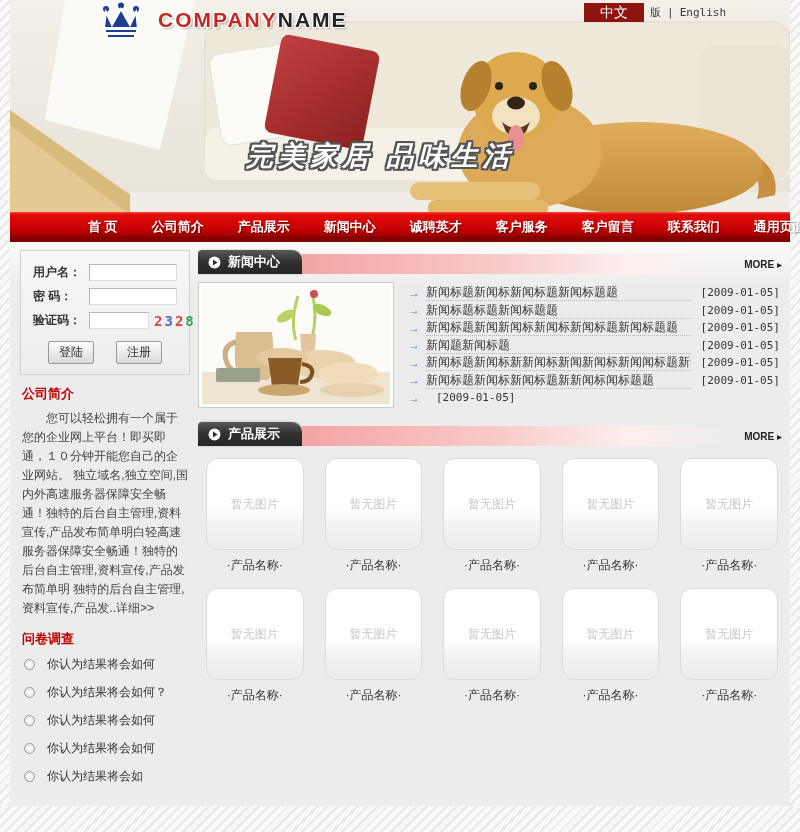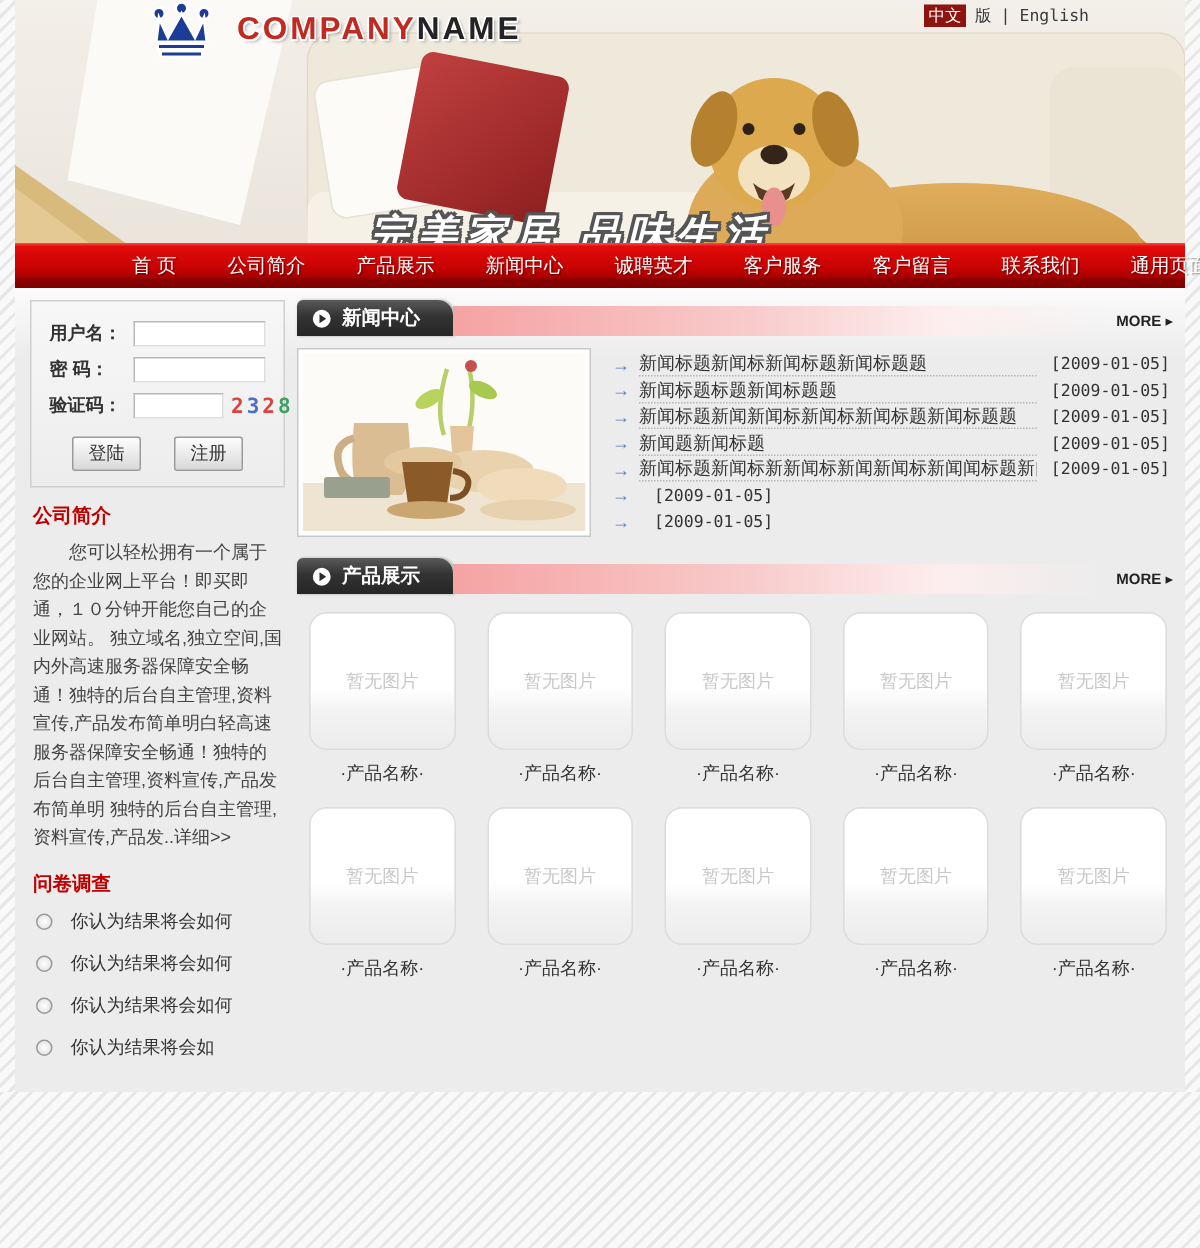--- a/index.html
+++ b/index.html
@@ -6,39 +6,39 @@
   html,body { width:800px; }
   body {
     font-family:"Liberation Sans","DejaVu Sans",sans-serif;
     background:#f6f6f6;
     background-image:repeating-linear-gradient(135deg,#e7e7e7 0 2px,#f9f9f9 2px 7px);
     color:#333;
   }
   .page { width:780px; margin:0 auto; background:#ececec; }
 
   
-  .banner { position:relative; height:162px; overflow:hidden; background:#efece6; }
+  .banner { position:relative; height:212px; overflow:hidden; background:#efece6; }
   .banner svg.scene { position:absolute; inset:0; display:block; }
   .logo-row { position:absolute; top:0; left:0; right:0; height:40px; display:flex; align-items:center; padding-left:88px; z-index:3; }
   .crown { width:46px; height:38px; margin-right:14px; }
   .logo-text { font-size:21px; font-weight:bold; letter-spacing:2px;
     text-shadow:-1px -1px 0 #fff,1px -1px 0 #fff,-1px 1px 0 #fff,1px 1px 0 #fff,2px 2px 2px rgba(0,0,0,.25); }
   .logo-co { color:#c22a21; }
   .logo-name { color:#232323; }
   .lang-bar { position:absolute; top:3px; right:64px; z-index:3; display:flex; align-items:center; gap:6px;
     font-family:"DejaVu Sans Mono","Liberation Mono",monospace; font-size:11px; color:#3a3a3a; }
-  .lang-chip { background:#8e1410; color:#fff; font-size:11px; padding:1px 3px; line-height:1.2; }
+  .lang-chip { background:#8e1410; color:#fff; font-size:14px; padding:1px 16px; line-height:1.2; }
   .slogan { position:absolute; left:236px; top:138px; z-index:2; font-size:27px; font-weight:bold; font-style:italic;
     color:#fff; letter-spacing:5px;
     text-shadow:-2px -2px 0 #555,2px -2px 0 #555,-2px 2px 0 #555,2px 2px 0 #555,0 2px 0 #555,2px 0 0 #555,0 -2px 0 #555,-2px 0 0 #555; }
 
   
   .nav { height:30px; background:linear-gradient(#ff4a42 0%,#e30b0b 8%,#c70202 55%,#a50000 78%,#8d0000 79%,#7e0000 100%);
     display:flex; align-items:center; padding-left:78px; gap:34px; }
-  .nav a { color:#fff; font-size:13px; font-weight:normal; text-decoration:none; white-space:nowrap; text-shadow:1px 1px 1px rgba(0,0,0,.4); cursor:pointer;text-align:right; }
+  .nav a { color:#fff; font-size:13px; font-weight:bold; text-decoration:none; white-space:nowrap; text-shadow:1px 1px 1px rgba(0,0,0,.4); cursor:pointer;text-align:right; }
 
   
   .content { display:flex; padding:8px 6px 10px 10px; min-height:433px; background:linear-gradient(#fbfbfb,#ececec 46px); }
   .sidebar { width:170px; flex:none; }
   .main { flex:1; margin-left:8px; }
 
   .side-title { color:#c00000; font-size:13px; font-weight:bold; margin:4px 2px 6px; }
   .login-box { border:1px solid #d0d0d0; background:linear-gradient(#f7f7f7,#ededed); padding:6px 6px 10px; margin-bottom:10px; }
   .login-row { display:flex; align-items:center; margin:7px 0 0 6px; }
   .login-row label { font-size:12px; font-weight:bold; color:#333; width:56px; flex:none; }
@@ -199,20 +199,24 @@
 
       <div>
         <div class="side-title">问卷调查</div>
         <ul class="survey-list">
             <li>
               <span class="radio"></span>
               <span>你认为结果将会如何</span>
             </li>
             <li>
               <span class="radio"></span>
+              <span>你认为结果将会如何？</span>
+            </li>
+            <li>
+              <span class="radio"></span>
               <span>你认为结果将会如何</span>
             </li>
             <li>
               <span class="radio"></span>
               <span>你认为结果将会如何</span>
             </li>
             <li>
               <span class="radio"></span>
               <span>你认为结果将会如</span>
             </li>
@@ -279,20 +283,21 @@
             <span class="news-title">新闻题新闻标题</span>
             <span class="news-date">[2009-01-05]</span>
           </li>
             <li>
             <span class="news-arrow">→</span>
             <span class="news-title">新闻标题新闻标新新闻标新闻新闻标新闻闻标题新闻标题</span>
             <span class="news-date">[2009-01-05]</span>
           </li>
             <li>
             <span class="news-arrow">→</span>
+            <span class="news-title">新闻标题新闻标新闻标题新新闻标闻标题题</span>
             <span class="news-date">[2009-01-05]</span>
           </li>
             <li>
             <span class="news-arrow">→</span>
             <span class="news-date">[2009-01-05]</span>
           </li>
           </ul>
       </div>
 
       <div class="sec-head">

